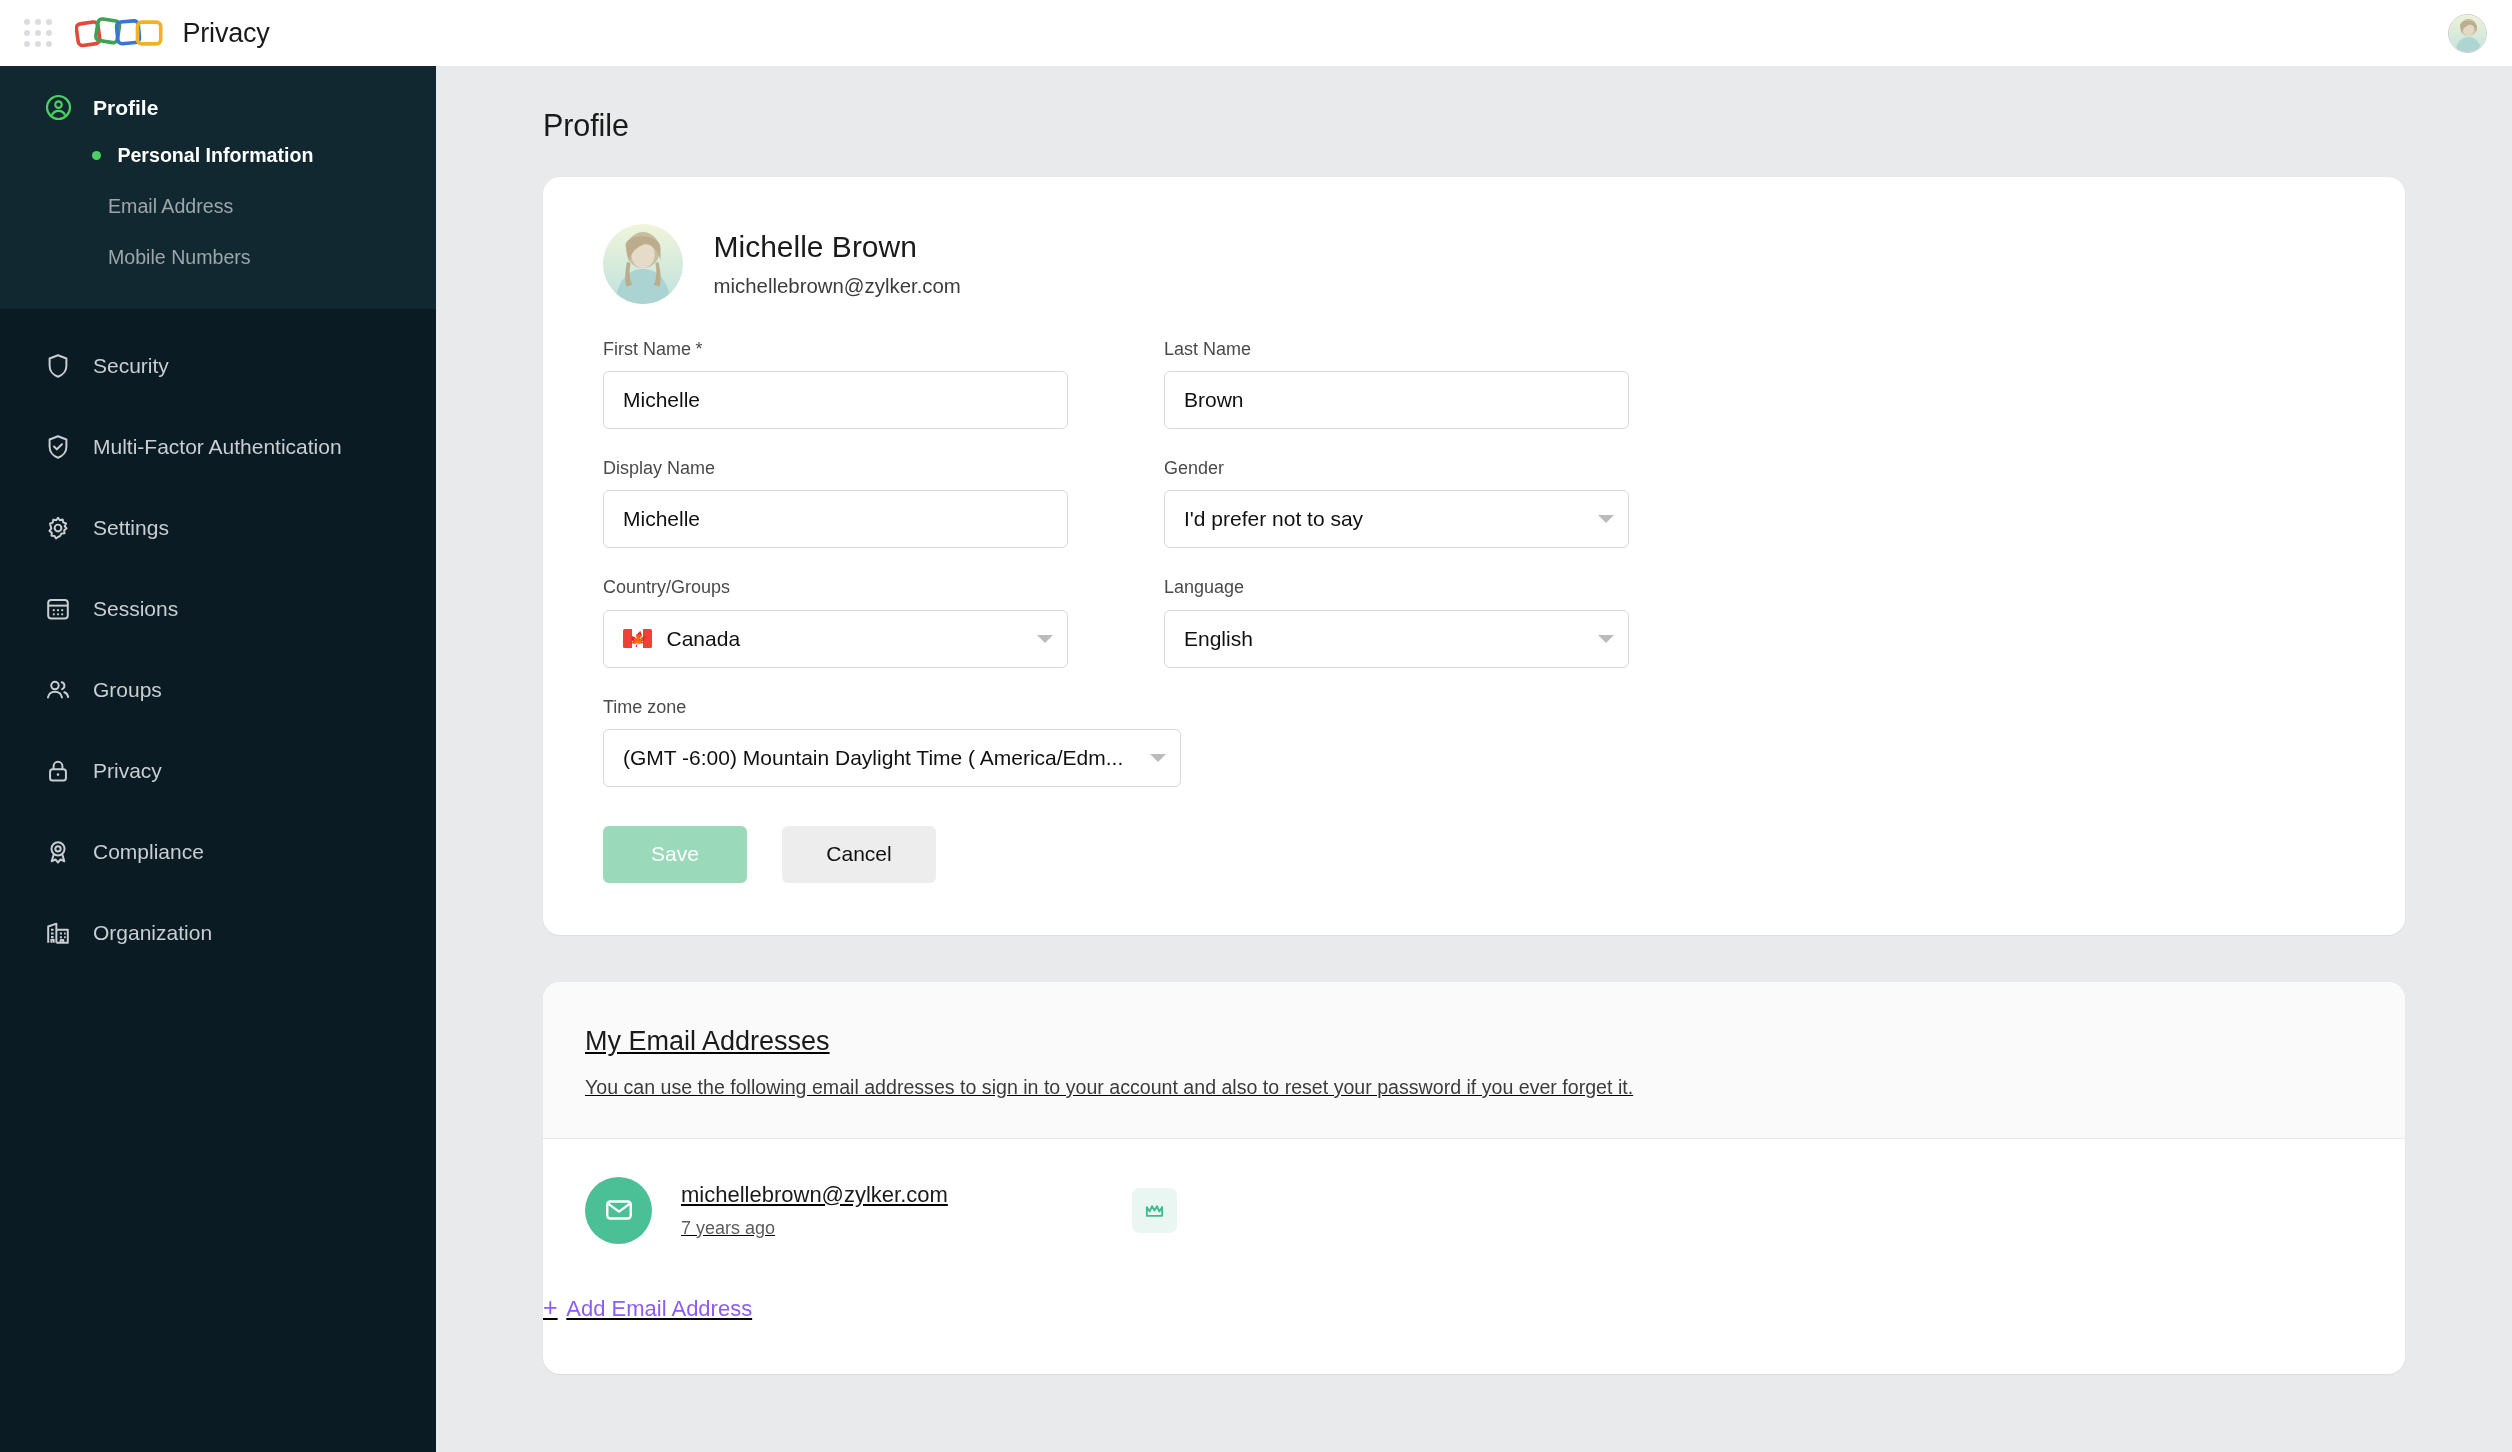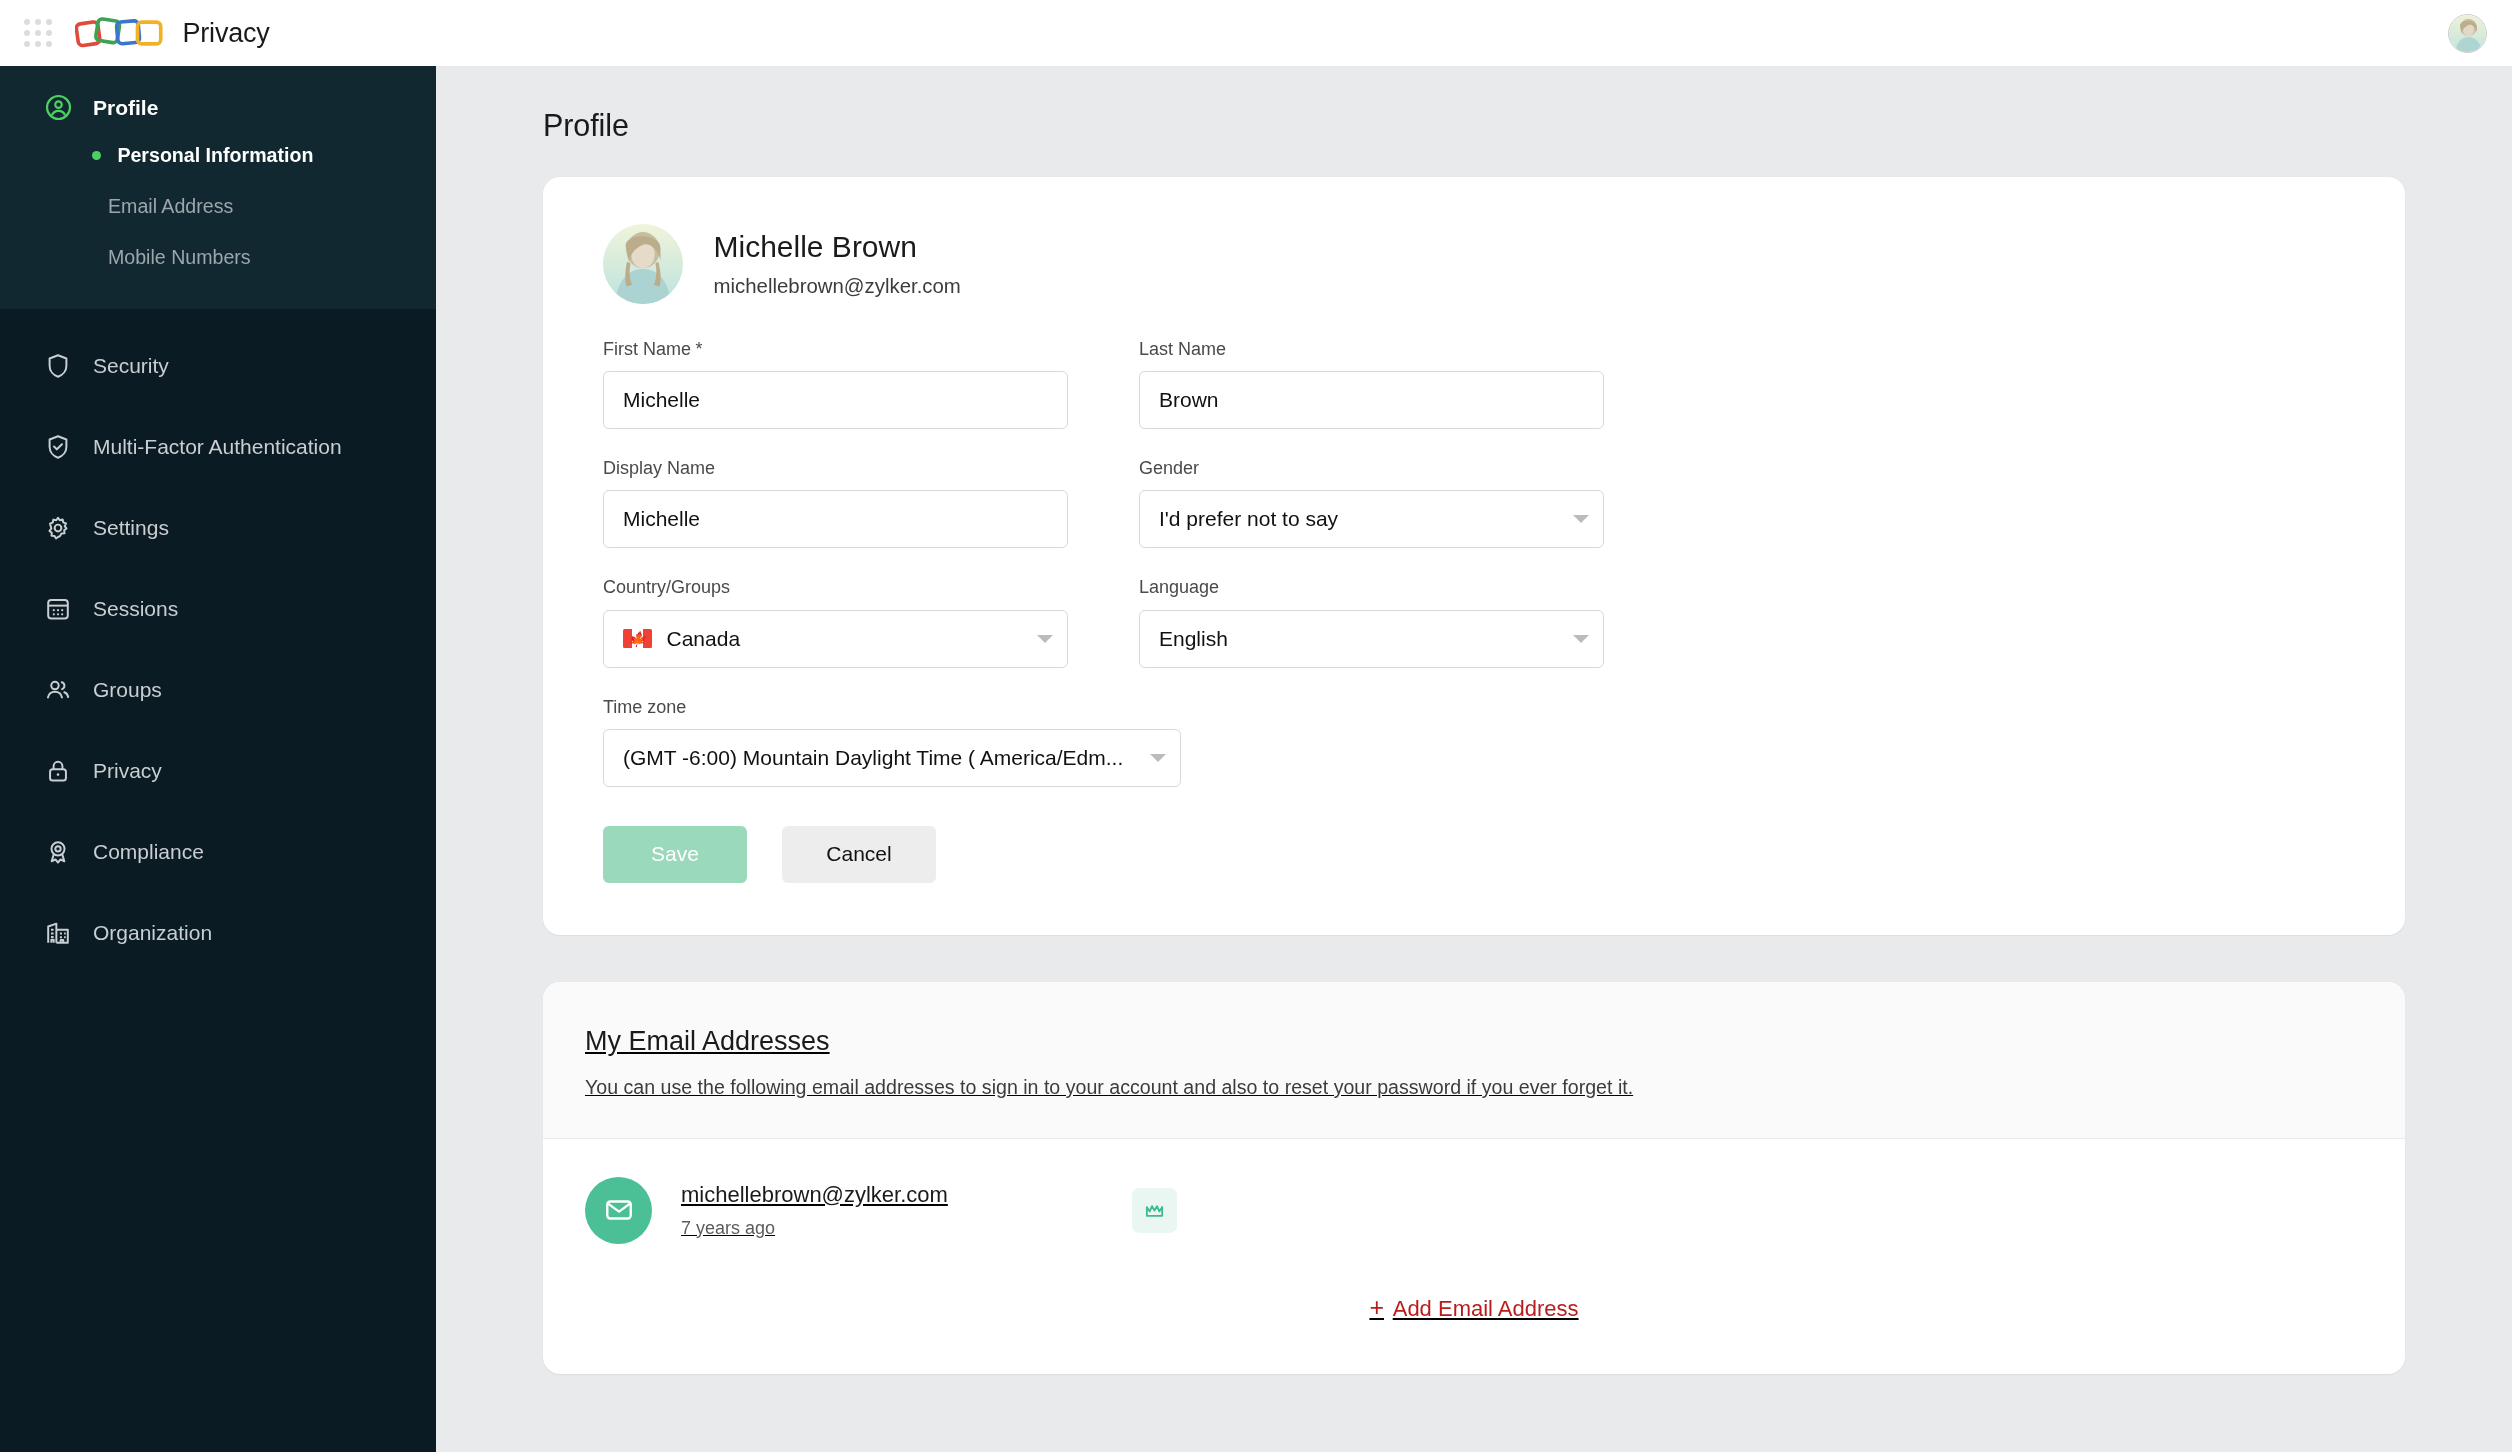--- a/index.html
+++ b/index.html
@@ -98,21 +98,21 @@
   .pavatar {
     width: 80px; height: 80px; border-radius: 50%;
     overflow: hidden; flex: 0 0 80px;
   }
   .ptext { margin-left: 30.5px; }
   .pname { font-size: 30px; color: #1A1A1A; }
   .pmail { font-size: 20.4px; color: #3C3C3C; margin-top: 11.6px; }
 
   
   .form { padding: 35px 0 0 60px; }
-  .frow { display: flex; margin-bottom: 29px; }
+  .frow { display: flex; margin-bottom: 29px; gap: 25px; }
   .fcol { width: 465px; margin-right: 71px; }
   .flabel { font-size: 18px; color: #4A4A4A; margin-bottom: 10.2px; height: 22px; }
   .flabel .req { color: #4A4A4A; margin-left: 4.4px; }
   .finput {
     height: 58px; border: 0.7px solid #D8D8D8; border-radius: 5.8px;
     background: #FFFFFF;
     display: flex; align-items: center;
     padding: 0 19px;
     font-size: 21px; color: #111111;
     cursor: text;
@@ -176,22 +176,22 @@
   .em-texts { margin-left: 29px; width: 451px; }
   .em-addr { font-size: 22px; color: #1A1A1A; }
   .em-time { font-size: 18px; color: #5C5C5C; margin-top: 10.2px; }
   .em-crown {
     width: 45px; height: 45px; border-radius: 7.3px;
     background: #EAF6F1;
     display: flex; align-items: center; justify-content: center;
     cursor: pointer;
   }
   .em-add {
-    text-align: center; padding: 49px 0 52px 0;
-    font-size: 22px; color: #b91c1c; cursor: pointer;
+    text-align: left; padding: 49px 0 52px 0;
+    font-size: 22px; color: #8b5cf6; cursor: pointer;
   }
   .em-add .plus { font-size: 25px; margin-right: 8.7px; }
 </style>
 </head>
 <body>
 
 <div class="topbar">
   <div class="waffle">
     <i></i>
       <i></i>

